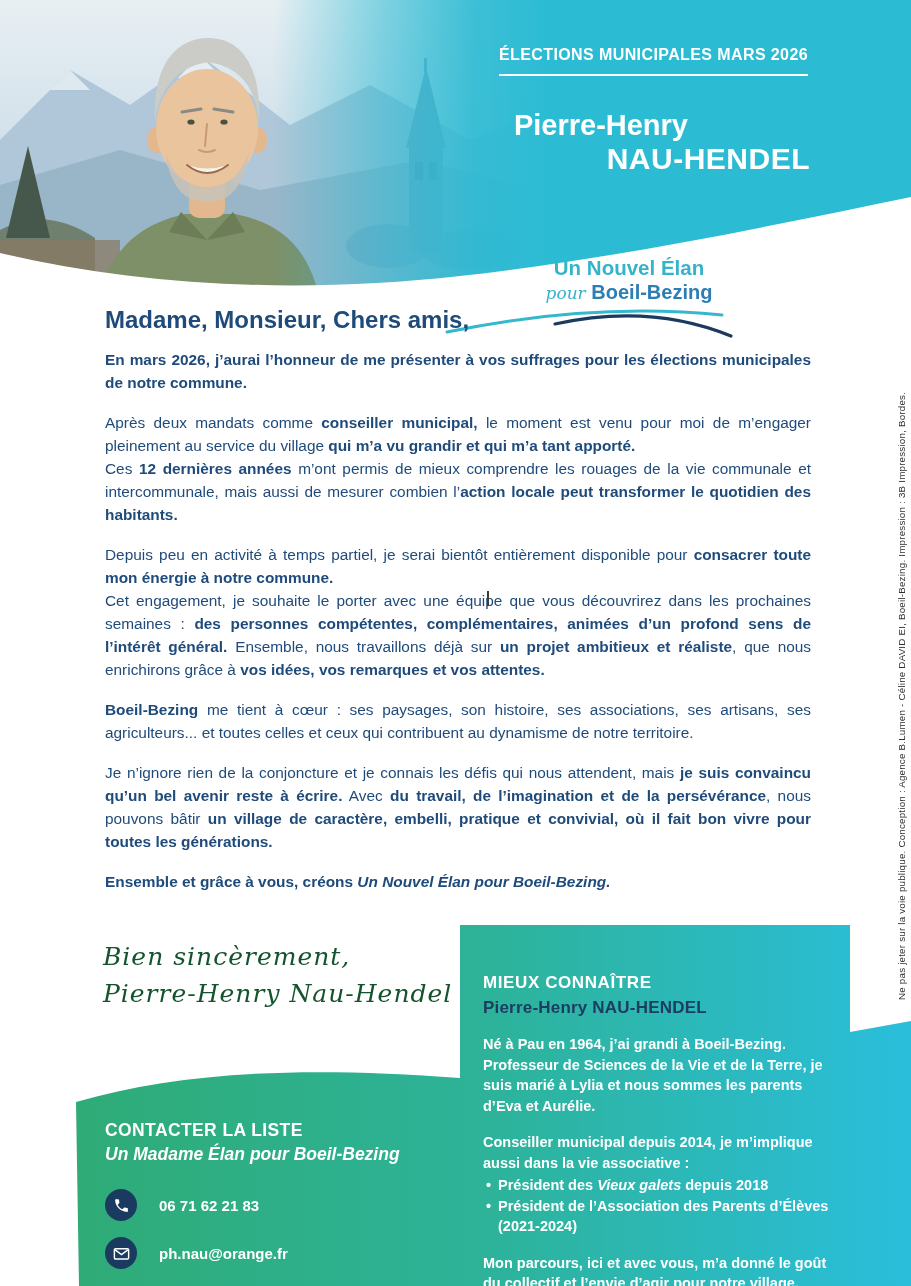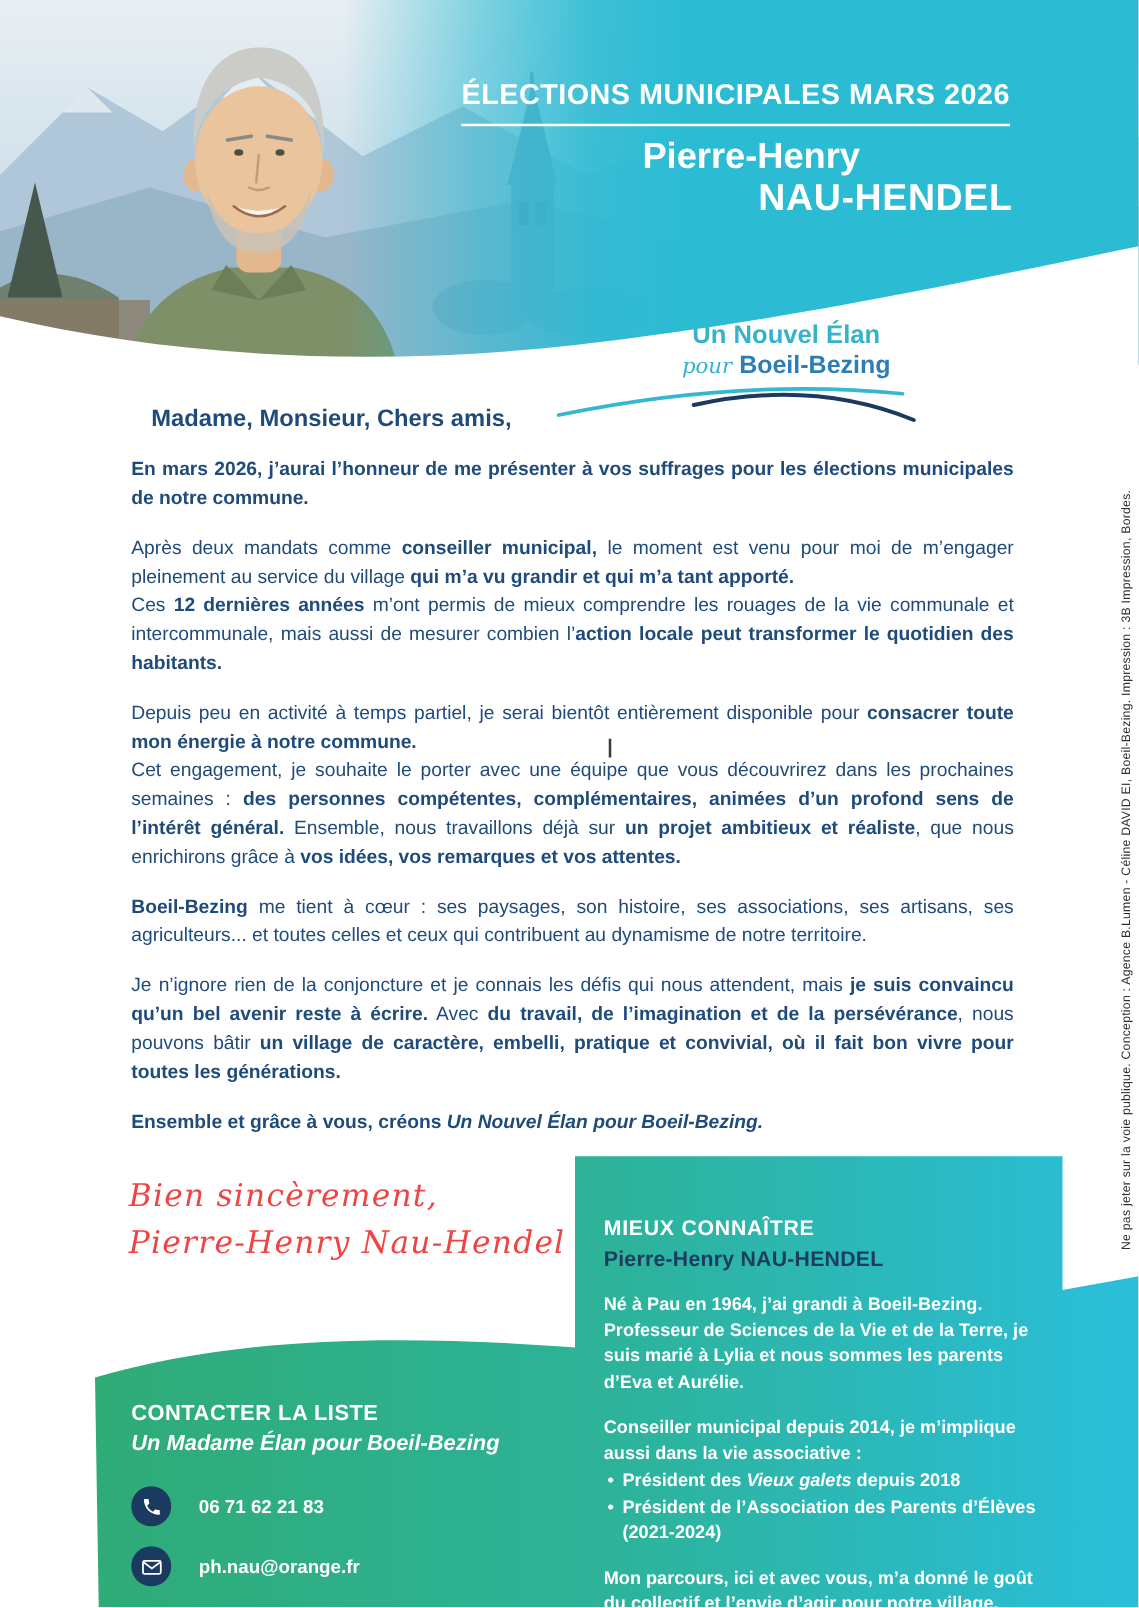--- a/index.html
+++ b/index.html
@@ -4,43 +4,43 @@
 <style>
   html,body{margin:0;padding:0;background:#ffffff;}
   .page{position:relative;width:911px;height:1286px;background:#fff;overflow:hidden;
         font-family:"Liberation Sans",sans-serif;margin:0 auto;}
   .b{font-weight:700;}
   .i{font-style:italic;}
 
   
   .header{position:absolute;left:0;top:0;width:911px;height:292px;}
   .header svg{position:absolute;left:0;top:0;}
-  .election-banner{position:absolute;top:62px;right:103px;color:#fff;font-weight:700;
-        font-size:23px;letter-spacing:.4px;padding-bottom:10px;border-bottom:2.5px solid #fff;}
+  .election-banner{position:absolute;top:46px;right:103px;color:#fff;font-weight:700;
+        font-size:16px;letter-spacing:.4px;padding-bottom:10px;border-bottom:2.5px solid #fff;}
   .candidate-name{position:absolute;top:108px;right:101px;color:#fff;font-weight:700;
         text-align:right;line-height:34px;}
   .candidate-name .l1{font-size:29px;padding-right:122px;}
   .candidate-name .l2{font-size:30px;letter-spacing:.5px;}
 
   
   .logo{position:absolute;left:524px;top:256px;width:210px;text-align:center;}
   .logo .l1{color:#35B3CB;font-weight:700;font-size:20.5px;}
   .logo .l2{margin-top:1px;font-size:20px;text-align:center;}
   .logo .pour{color:#35B3CB;font-family:"DejaVu Serif",serif;font-style:italic;font-size:17px;}
   .logo .bb{color:#2C7EB4;font-weight:700;}
   .swoosh{position:absolute;left:443px;top:302px;}
 
   
   .letter{position:absolute;left:105px;top:308px;width:706px;color:#1F4B7B;}
-  .salutation{margin:16px;font-size:19px;font-weight:700;line-height:23px;}
+  .salutation{margin:0;font-size:24px;font-weight:700;line-height:23px;}
   .para{margin:17px 0 0 0;font-size:15.4px;line-height:23px;text-align:justify;}
   .para.nogap{margin-top:0;}
   .caret{position:absolute;left:487px;top:591px;width:1.5px;height:15px;background:#3a3a3a;}
 
-  .signature{position:absolute;left:103px;top:938px;color:#ef4444;
+  .signature{position:absolute;left:103px;top:938px;color:#14532d;
         font-family:"DejaVu Serif",serif;font-style:italic;font-size:25px;line-height:37px;
         letter-spacing:1px;}
 
   
   .bottom-shape{position:absolute;left:0;top:900px;}
 
   .mieux{position:absolute;left:483px;top:950px;width:350px;color:#fff;}
   .mieux-title{font-size:17px;font-weight:700;letter-spacing:.6px;margin-top:23px;}
   .mieux-name{margin-top:5px;font-size:17px;font-weight:700;color:#1C3D60;letter-spacing:.2px;}
   .mieux p{margin:16px 0 0 0;font-size:14.5px;font-weight:700;line-height:20.5px;}

